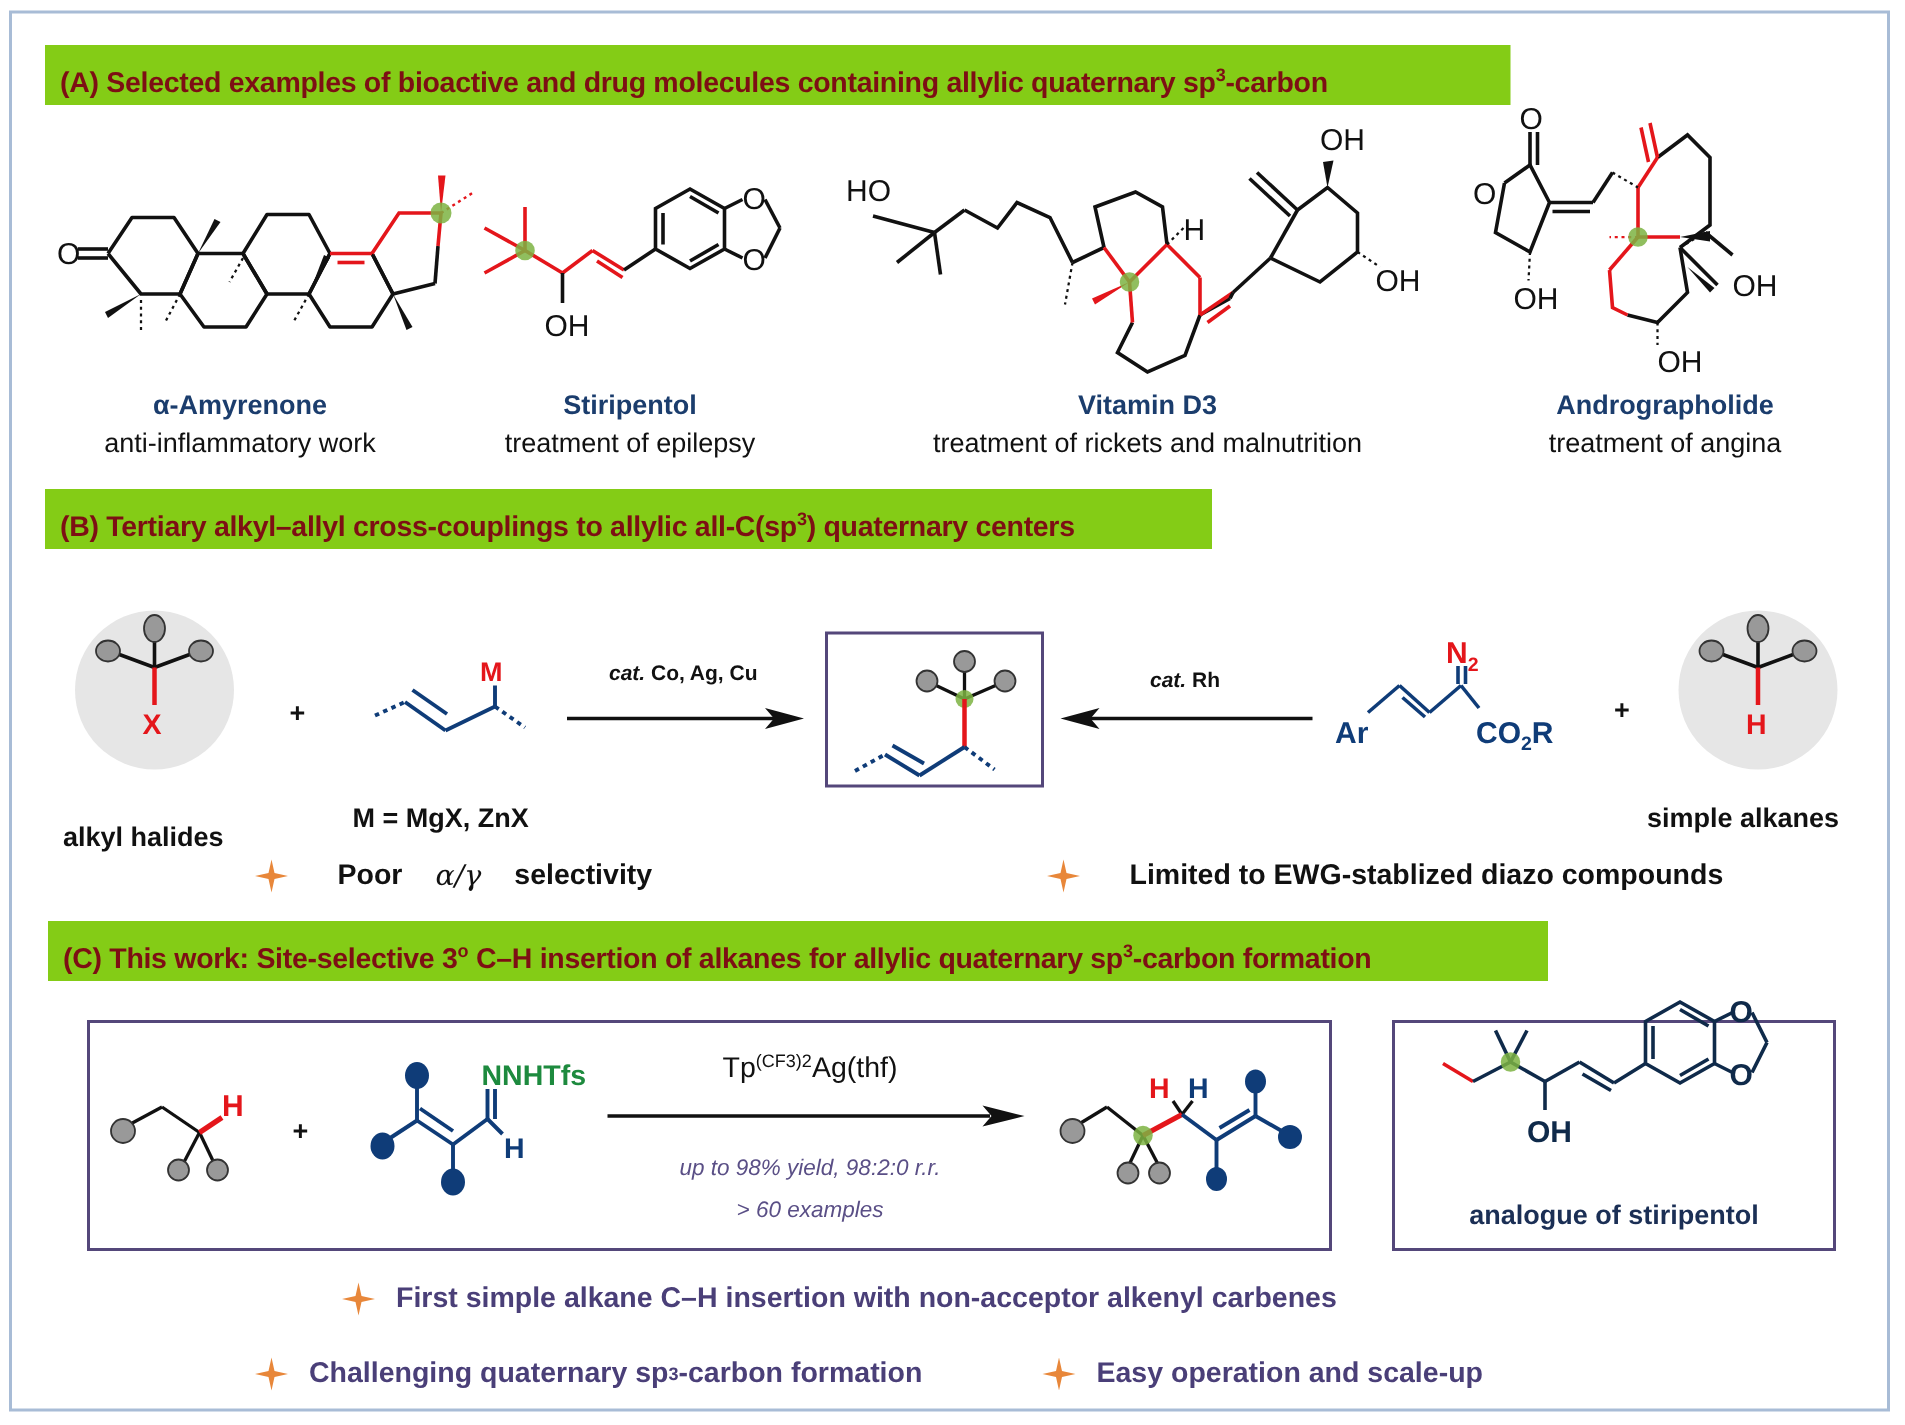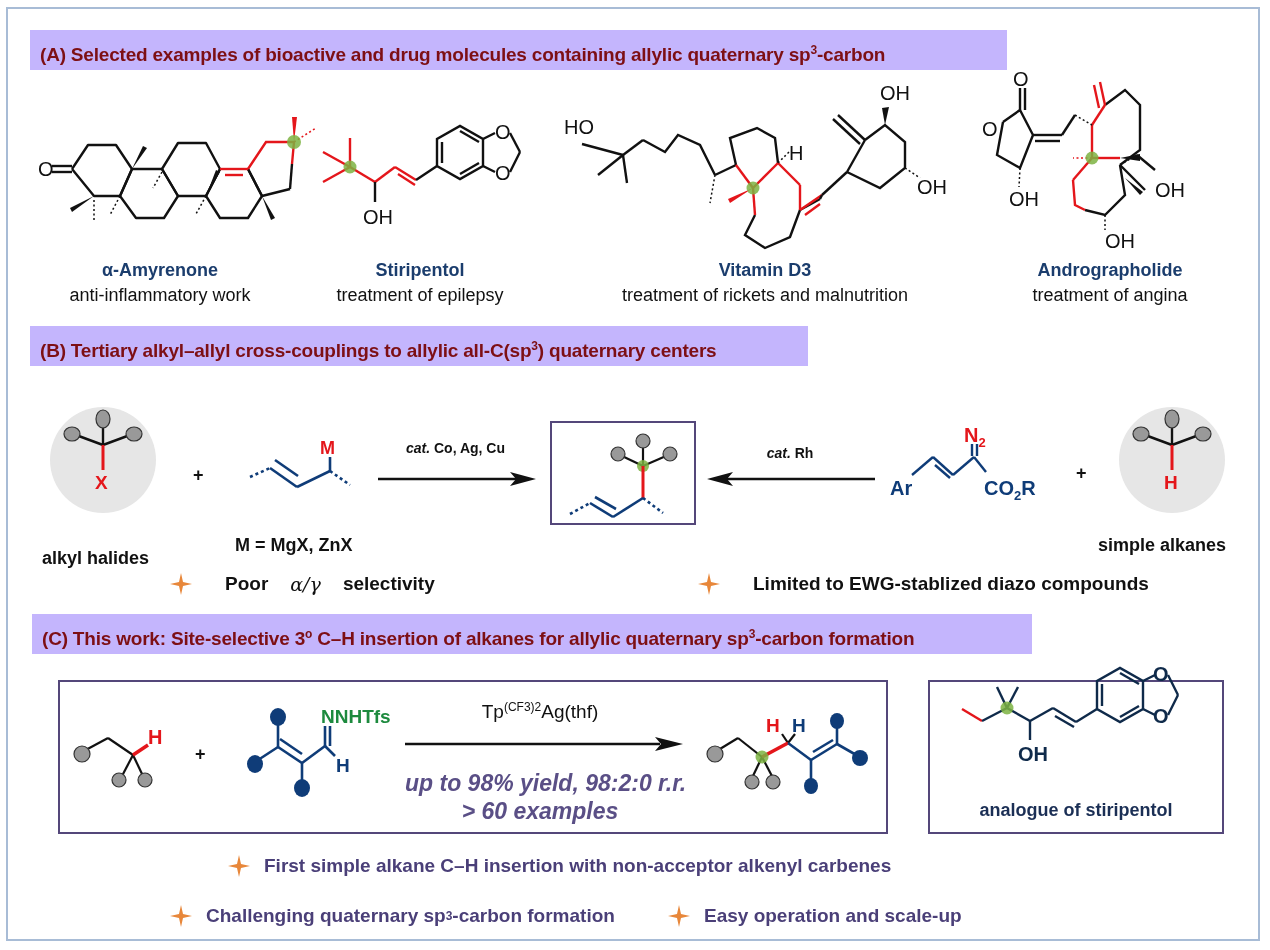--- a/index.html
+++ b/index.html
@@ -1,35 +1,35 @@
 <!DOCTYPE html>
 <html><head>
 <meta charset="utf-8">
 <style>
   html, body { margin: 0; padding: 0; background: #ffffff; }
   body { width: 1270px; height: 950px; position: relative; overflow: hidden;
          font-family: "Liberation Sans", sans-serif; }
   .frame { position: absolute; left: 6px; top: 7px; width: 1254px; height: 934px;
            border: 2px solid #a8bcd6; box-sizing: border-box; }
-  .sec-header { position: absolute; background: #c4b5fd; color: #7d0f14;
+  .sec-header { position: absolute; background: #84cc16; color: #7d0f14;
                 font-weight: bold; font-size: 19px; padding: 0 10px;
                 height: 40px; line-height: 40px; box-sizing: border-box;
                 letter-spacing: -0.2px; white-space: nowrap; }
   .sec-header sup { font-size: 12px; }
   .mol-name { position: absolute; text-align: center; color: #1b3d6d; font-weight: bold; font-size: 18px; }
   .mol-use { position: absolute; text-align: center; color: #111; font-size: 18px; }
   .label-bold { position: absolute; font-weight: bold; font-size: 18px; color: #111; white-space: nowrap; }
   .bullet { position: absolute; font-weight: bold; font-size: 19px; white-space: nowrap; display: flex; align-items: center; }
   .bullet .star { width: 22px; height: 22px; margin-right: 14px; }
   .bullet.dark { color: #111; gap: 19px; }
   .bullet.purple { color: #4a3f78; }
   .box { position: absolute; border: 2.5px solid #54477a; box-sizing: border-box; }
   svg { position: absolute; overflow: visible; }
   .cond { position: absolute; font-size: 14px; font-weight: bold; color: #111; white-space: nowrap; text-align: center; }
-  .cond-it { position: absolute; font-size: 23px; font-weight: bold; font-style: italic; color: #5a4f86; text-align: center; white-space: nowrap; }
+  .cond-it { position: absolute; font-size: 15px; font-weight: normal; font-style: italic; color: #5a4f86; text-align: center; white-space: nowrap; }
 </style>
 </head>
 <body>
 
 <div class="frame"></div>
 
 <div class="sec-header" style="left:30px; top:30px; width:977px;">
   <span>(A) Selected examples of bioactive and drug molecules containing allylic quaternary sp</span><sup>3</sup><span>-carbon</span>
 </div>
 
@@ -442,18 +442,18 @@
   <span>First simple alkane C–H insertion with non-acceptor alkenyl carbenes</span>
 </div>
 <div class="bullet purple" style="left:170px; top:905px;">
   <svg class="star" viewBox="0 0 22 22" style="position:static;">
       <path d="M11 0 L13 9 L22 11 L13 13 L11 22 L9 13 L0 11 L9 9 Z" fill="#e8873a"></path>
     </svg>
   <span>Challenging quaternary sp</span>
     <sup style="font-size:12px;">3</sup>
     <span>-carbon formation</span>
 </div>
-<div class="bullet purple" style="left:668px; top:905px;">
+<div class="bullet purple" style="left:695px; top:905px;">
   <svg class="star" viewBox="0 0 22 22" style="position:static;">
       <path d="M11 0 L13 9 L22 11 L13 13 L11 22 L9 13 L0 11 L9 9 Z" fill="#e8873a"></path>
     </svg>
   <span>Easy operation and scale-up</span>
 </div>
 
 </body></html>

